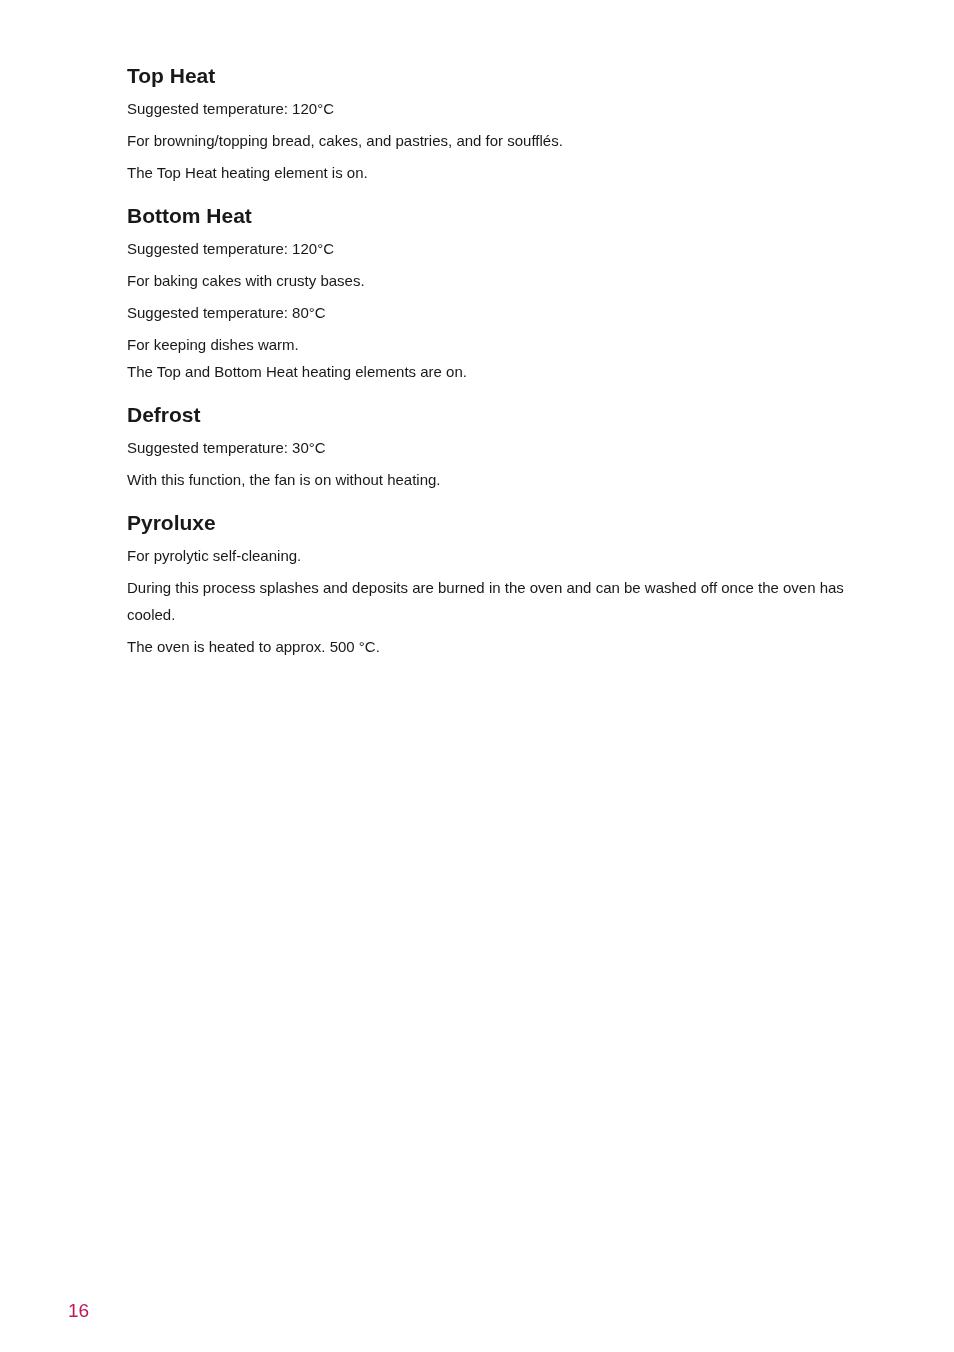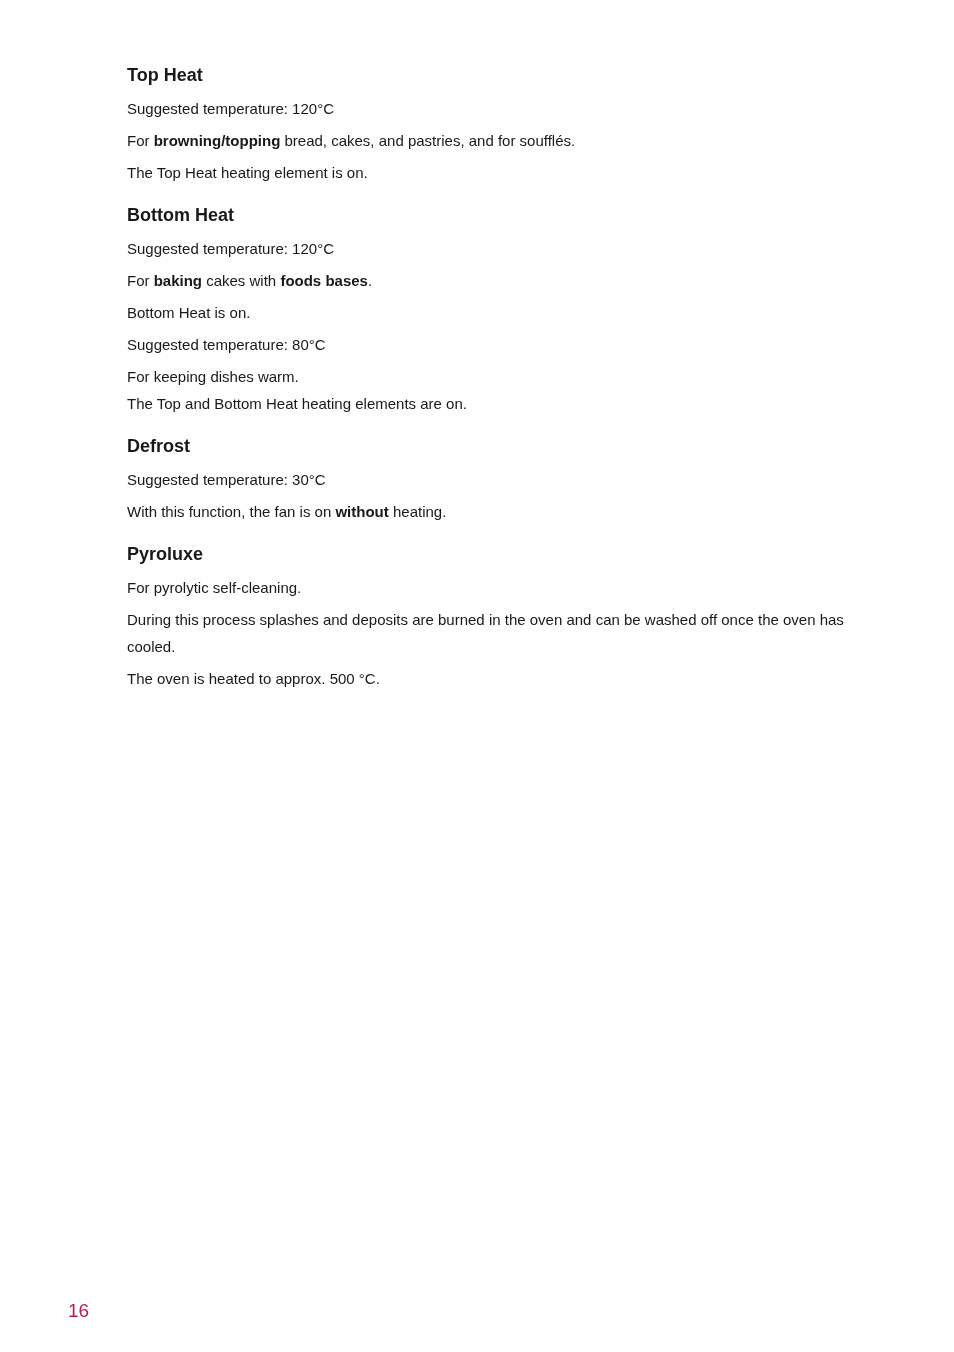--- a/index.html
+++ b/index.html
@@ -18,36 +18,36 @@
   .page {
     position: absolute;
     top: 62px;
     left: 127px;
     width: 750px;
   }
   .section {
     margin: 0;
   }
   .heading {
-    font-size: 18px;
+    font-size: 21px;
     font-weight: bold;
     margin: 16px 0 6px 0;
     line-height: 27px;
   }
   .section:first-child .heading {
     margin-top: 0;
   }
   .para {
     font-size: 15px;
     font-weight: normal;
     margin: 0 0 5px 0;
     line-height: 27px;
   }
   .para strong {
-    font-weight: bold;
+    font-weight: normal;
     text-align: center;
   }
   .page-number {
     position: absolute;
     left: 68px;
     bottom: 32px;
     font-size: 19px;
     line-height: 1;
     color: #be185d;
   }
@@ -59,22 +59,21 @@
   <div>
       <section class="section">
         <h2 class="heading">Top Heat</h2>
         <p class="para"><span>Suggested temperature: 120°C</span></p>
         <p class="para"><span>For </span><strong>browning/topping</strong><span> bread, cakes, and pastries, and for soufflés.</span></p>
         <p class="para"><span>The Top Heat heating element is on.</span></p>
       </section>
       <section class="section">
         <h2 class="heading">Bottom Heat</h2>
         <p class="para"><span>Suggested temperature: 120°C</span></p>
-        <p class="para"><span>For </span><strong>baking</strong><span> cakes with </span><strong>foods bases</strong><span>.</span></p>
-        <p class="para"><span>Bottom Heat is on.</span></p>
+        <p class="para"><span>For </span><strong>baking</strong><span> cakes with </span><strong>crusty bases</strong><span>.</span></p>
       </section>
       <section class="section">
         <p class="para"><span>Suggested temperature: 80°C</span></p>
         <p class="para"><span>For keeping dishes warm.</span><br><span>The Top and Bottom Heat heating elements are on.</span></p>
       </section>
       <section class="section">
         <h2 class="heading">Defrost</h2>
         <p class="para"><span>Suggested temperature: 30°C</span></p>
         <p class="para"><span>With this function, the fan is on </span><strong>without</strong><span> heating.</span></p>
       </section>

